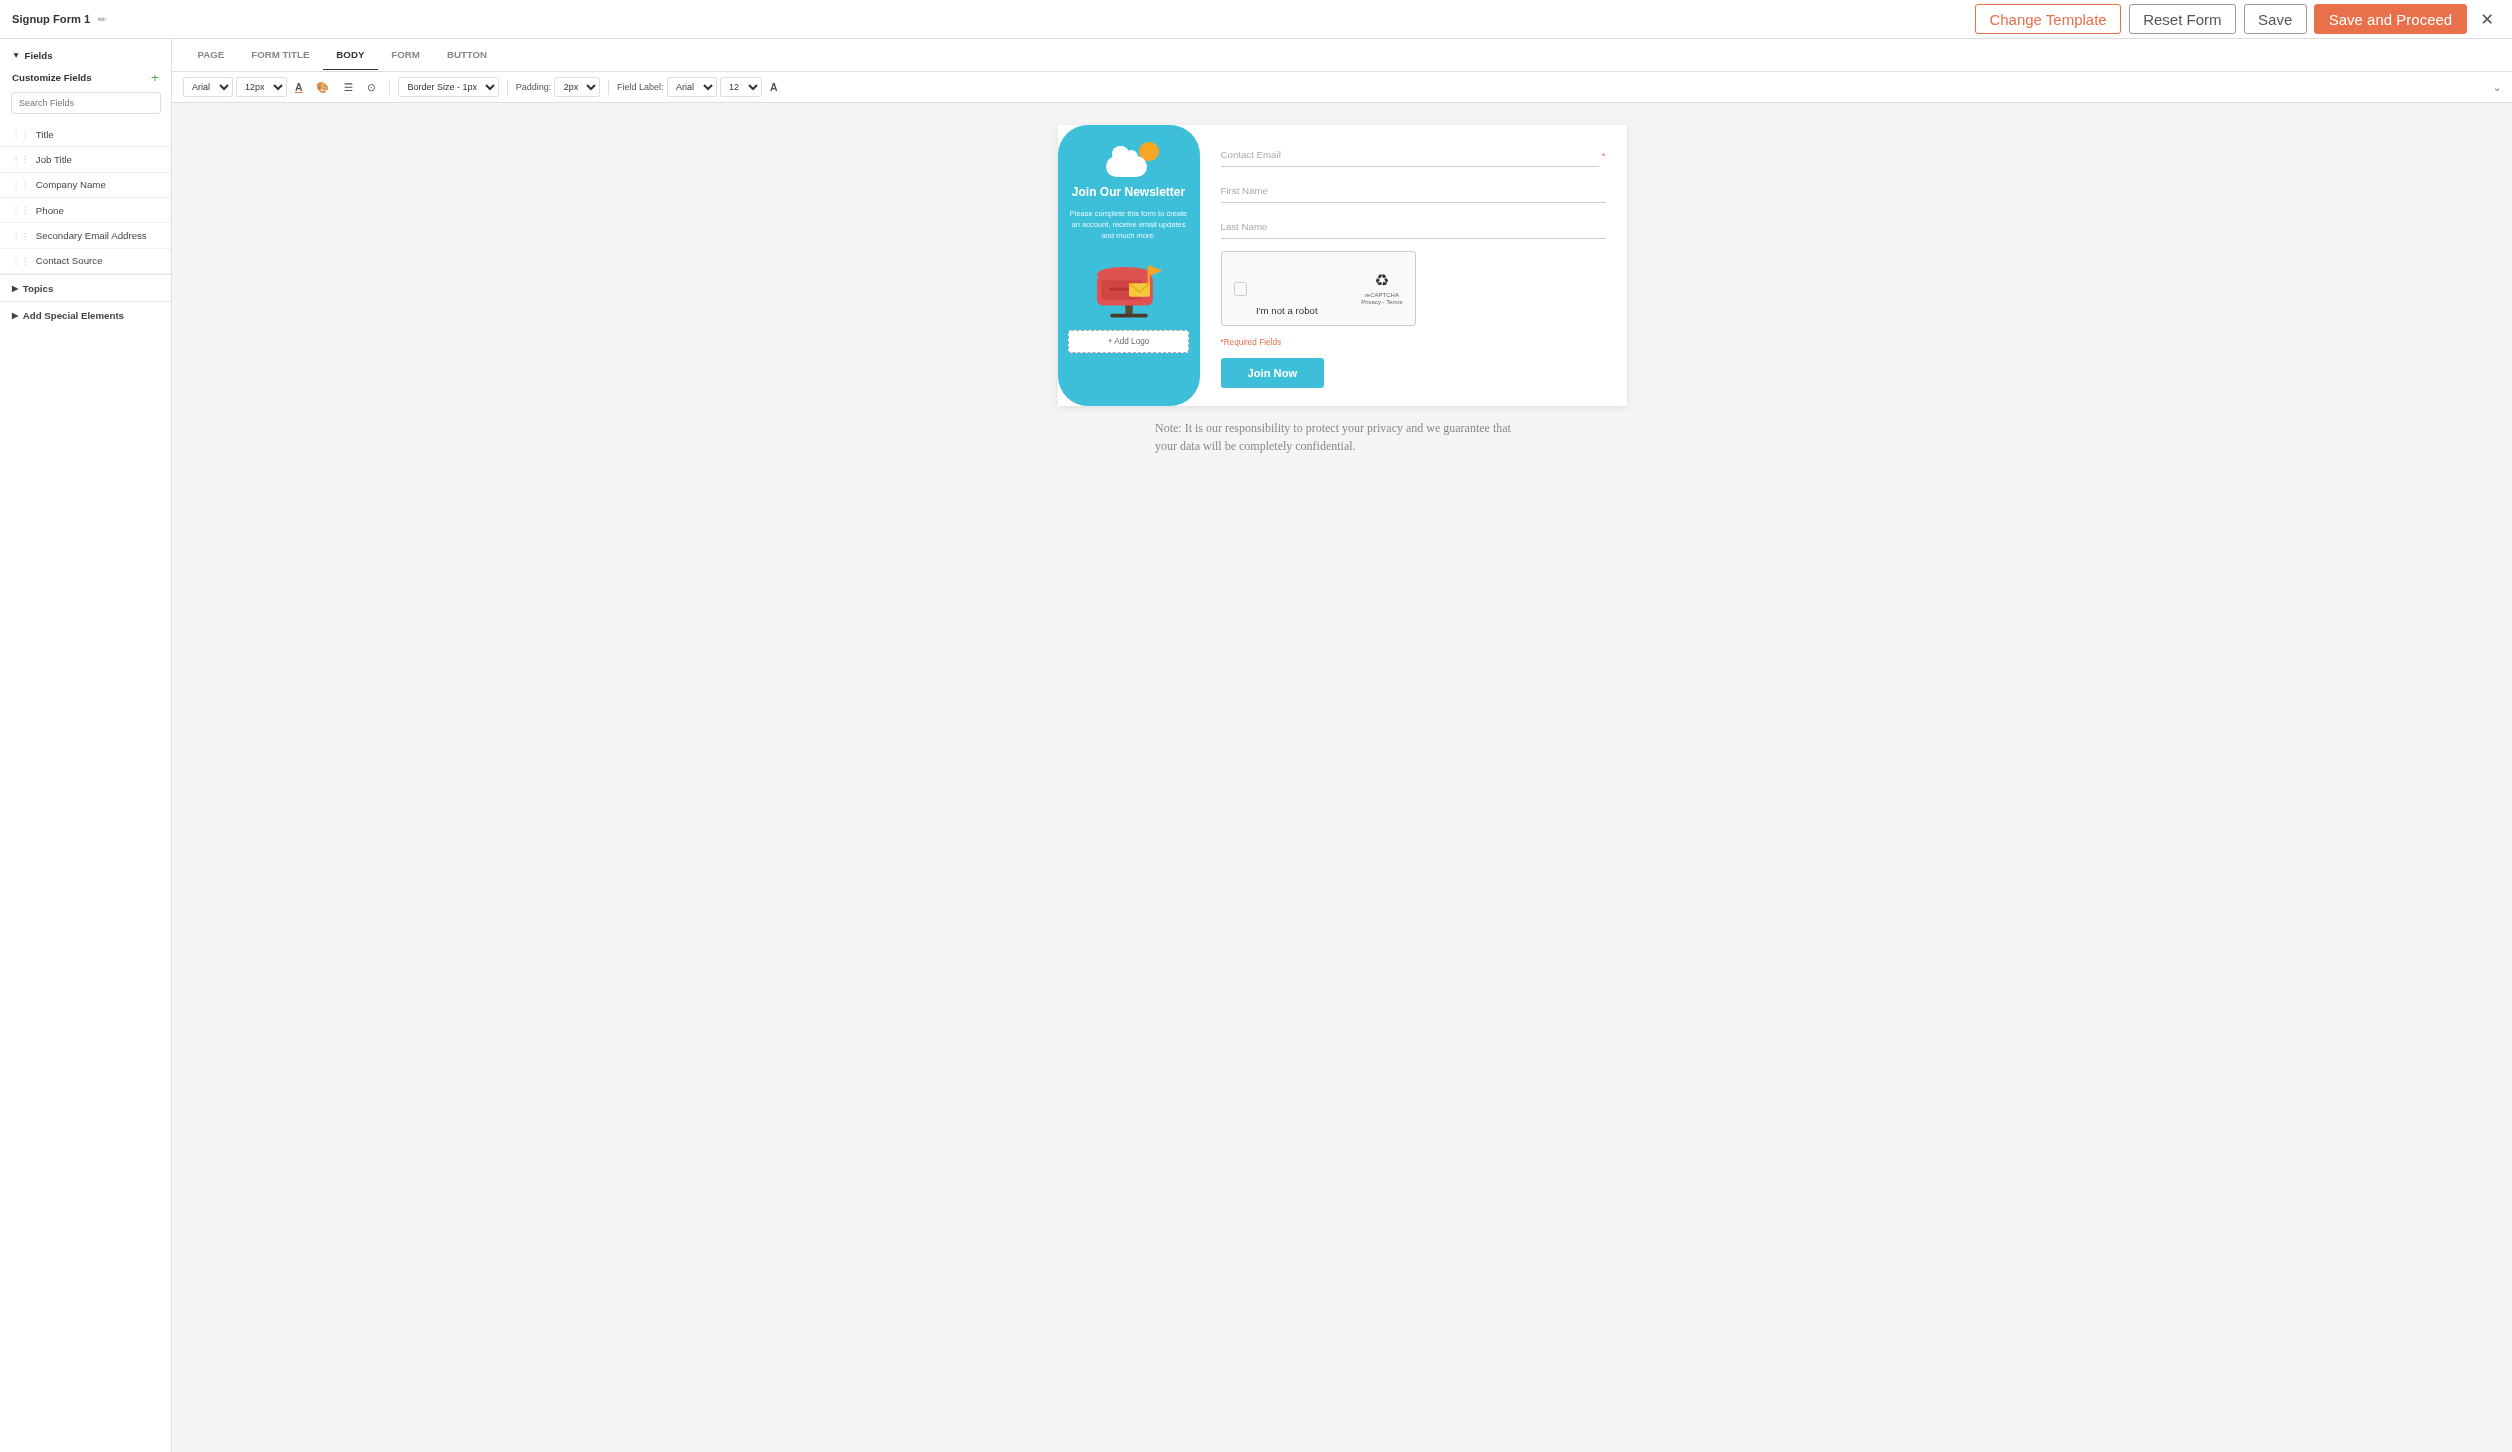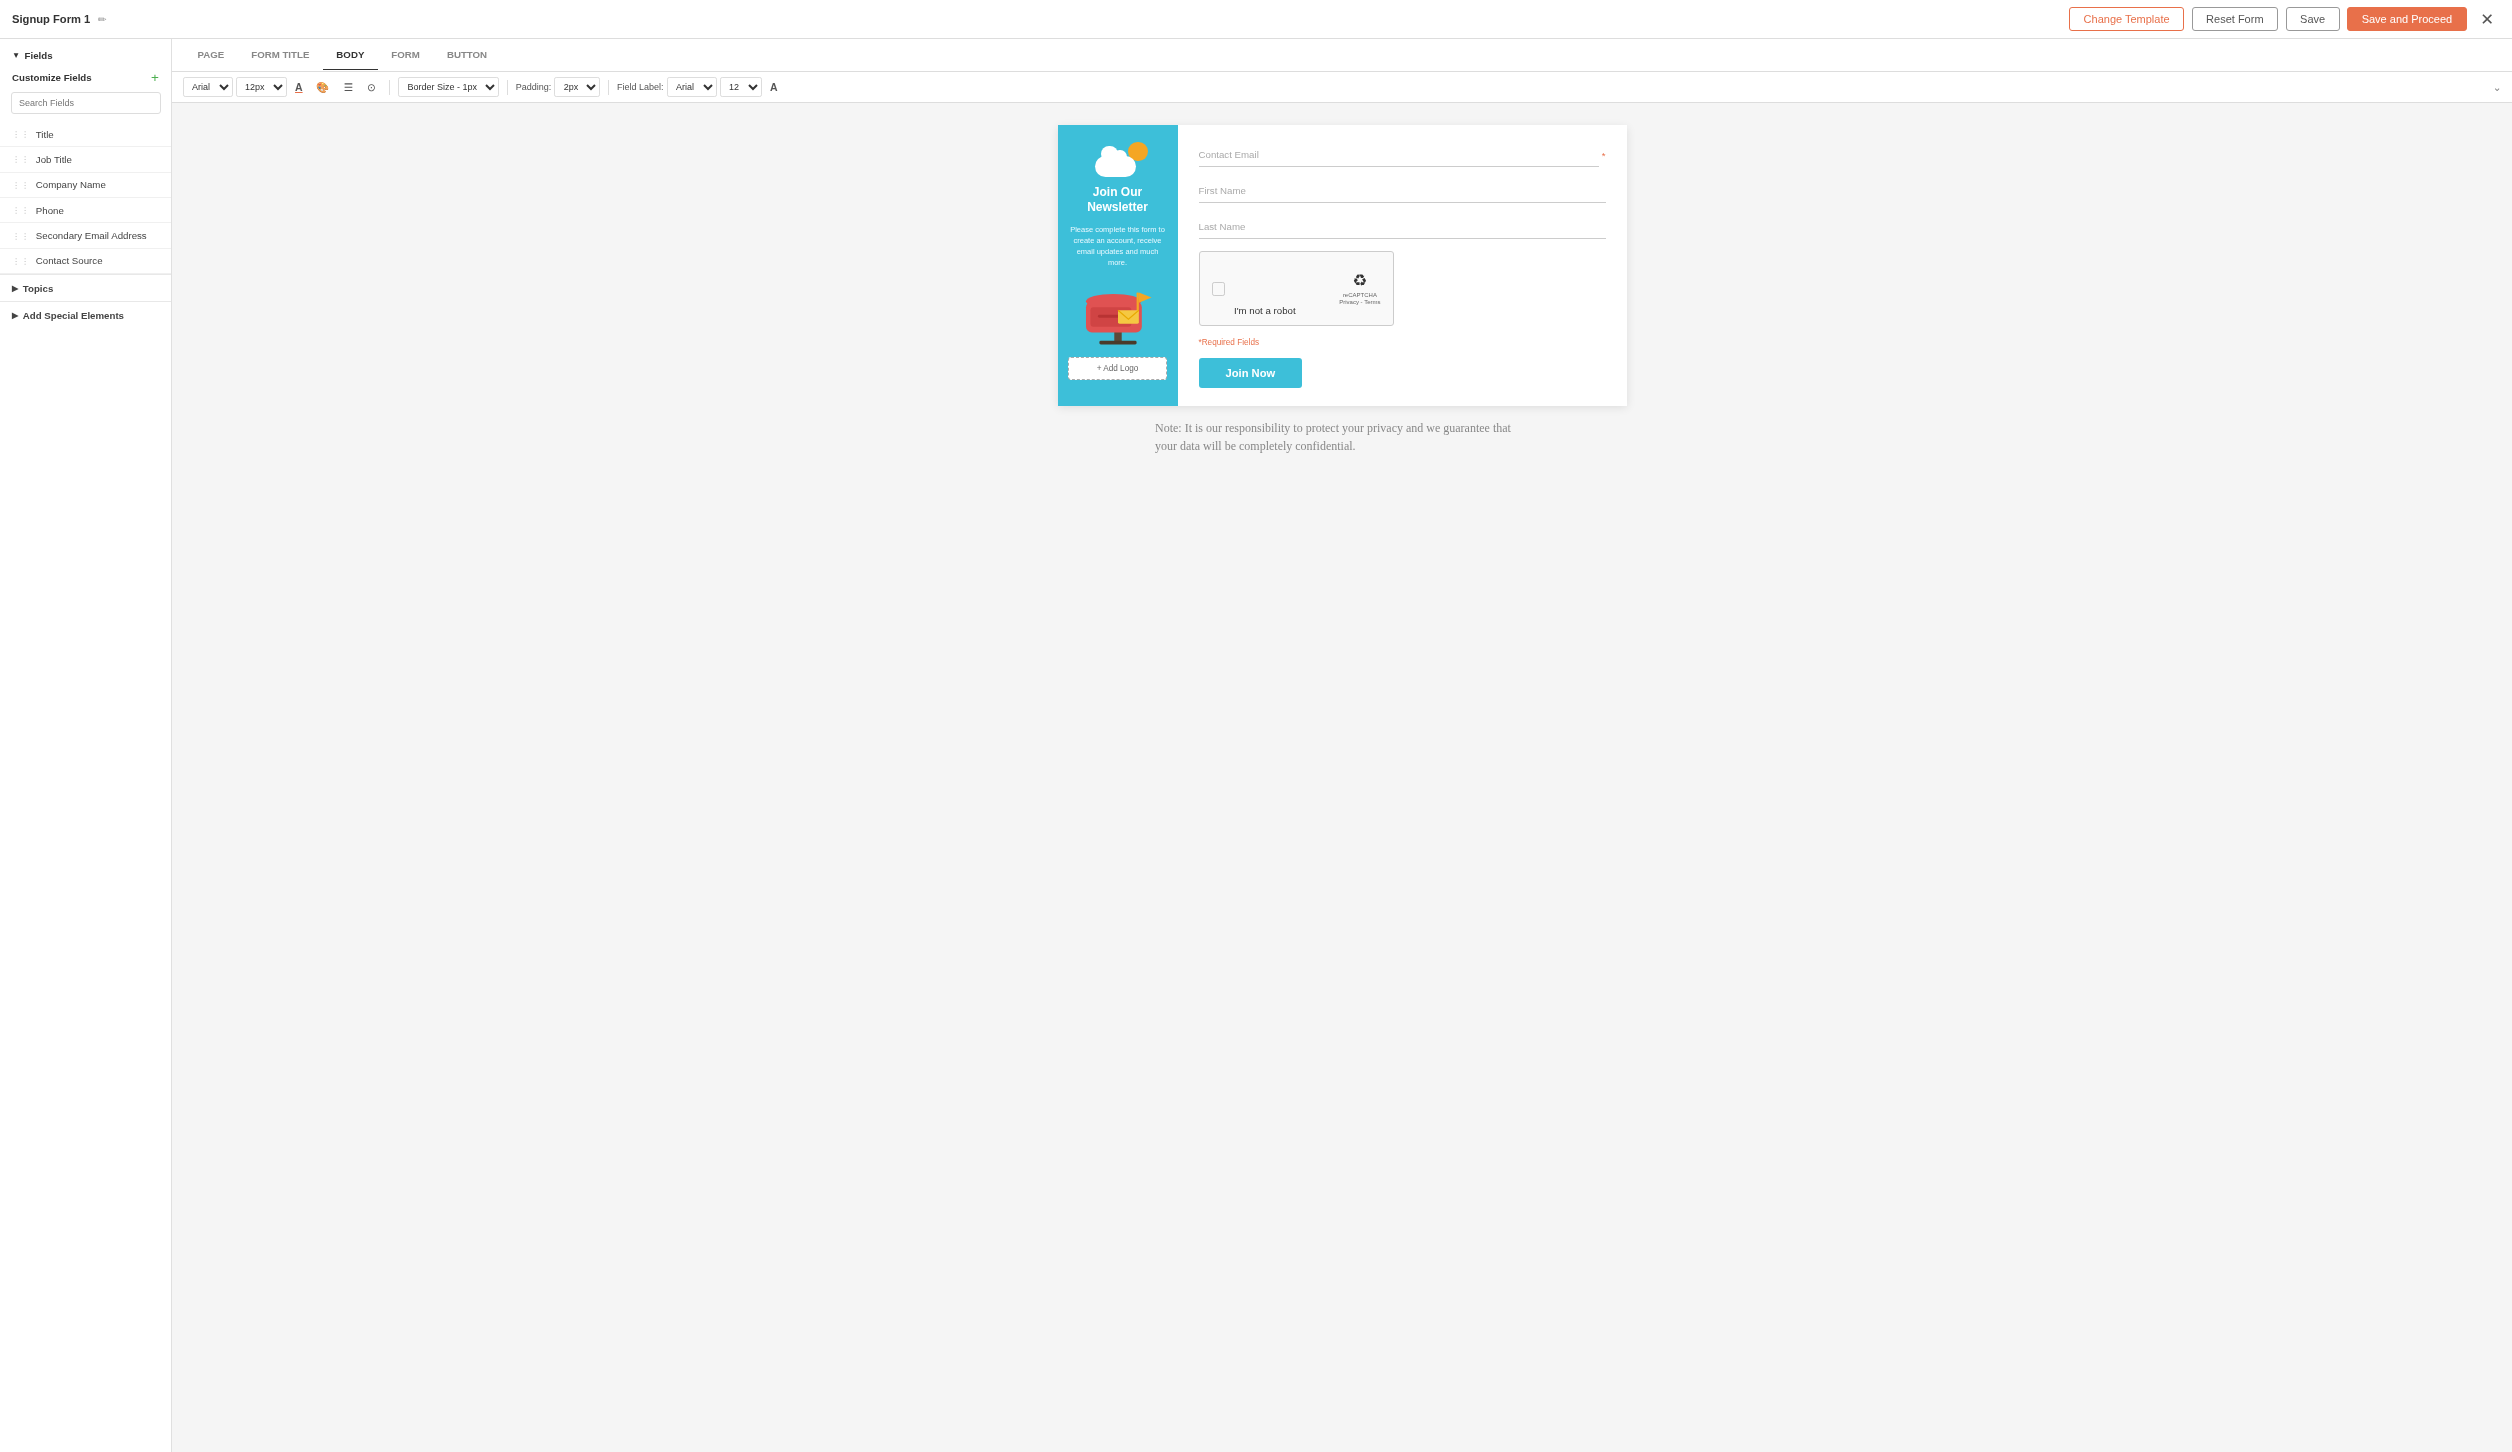--- a/index.html
+++ b/index.html
@@ -33,21 +33,21 @@
       font-size: 10.5px;
     }
     .header-right {
       display: flex;
       align-items: center;
       gap: 7.5px;
     }
     .btn {
       padding: 5.2px 13.5px;
       border-radius: 3px;
-      font-size: 11px;
+      font-size: 15px;
       cursor: pointer;
       font-family: Arial, sans-serif;
       border: 0.7px solid;
     }
     .btn-outline-orange {
       background: #fff;
       border-color: #e8704a;
       color: #e8704a;
     }
     .btn-outline-gray {
@@ -253,28 +253,29 @@
       display: flex;
       gap: 0;
       background: #fff;
       box-shadow: 0 1.5px 9px rgba(0,0,0,0.1);
       max-width: 569px;
       width: 100%;
     }
 
     
     .form-left {
-      width: 120px;
+      width: 142px;
       background: #3dbfd9;
       display: flex;
       flex-direction: column;
       align-items: center;
       padding: 15px 10.5px;
       position: relative;
       flex-shrink: 0;
+      border-radius: 30px;
     }
     .newsletter-illustration {
       width: 100%;
       display: flex;
       flex-direction: column;
       align-items: center;
     }
     .sky-area {
       width: 100%;
       display: flex;

